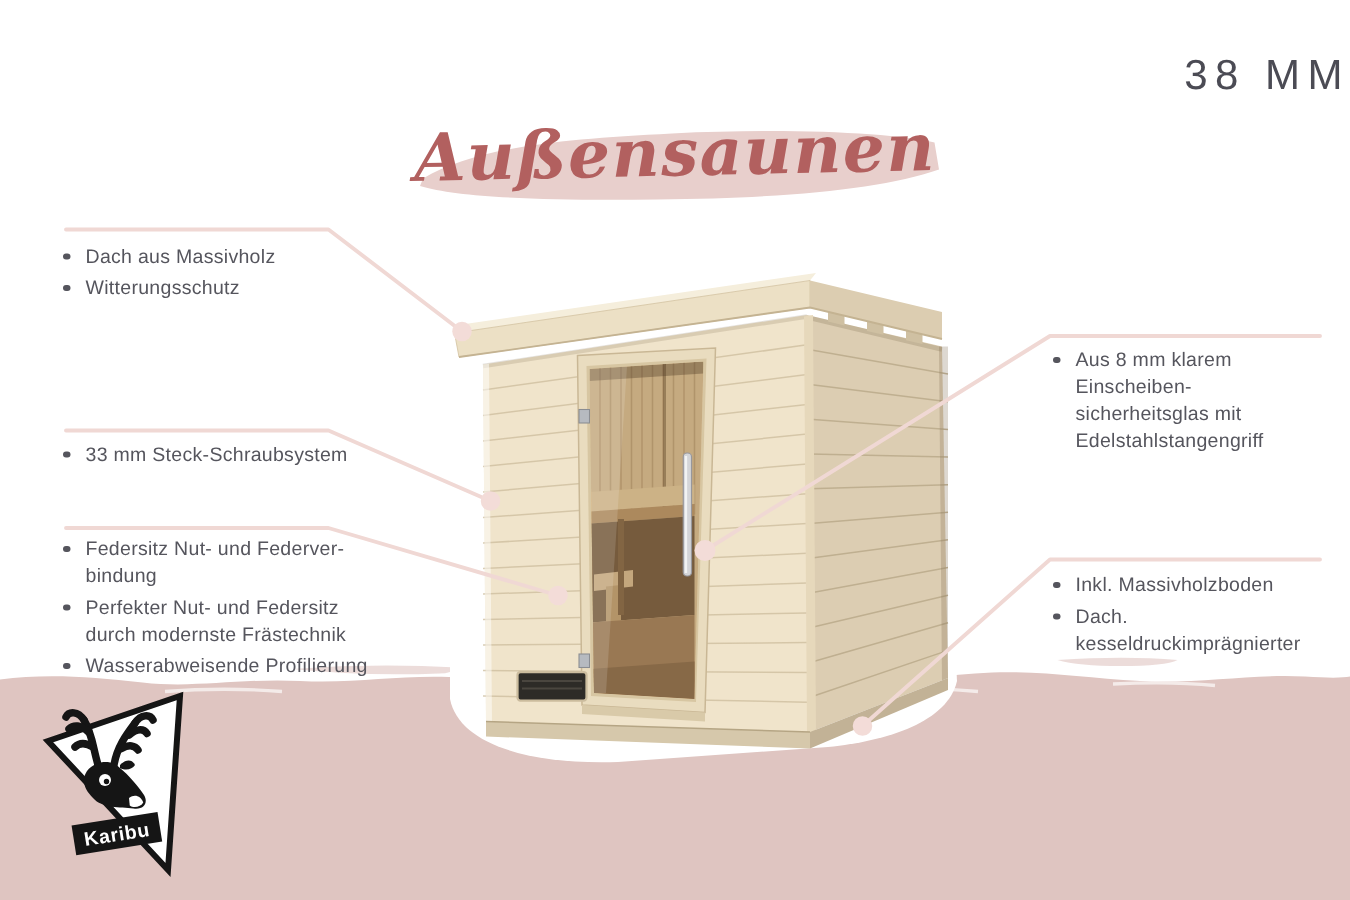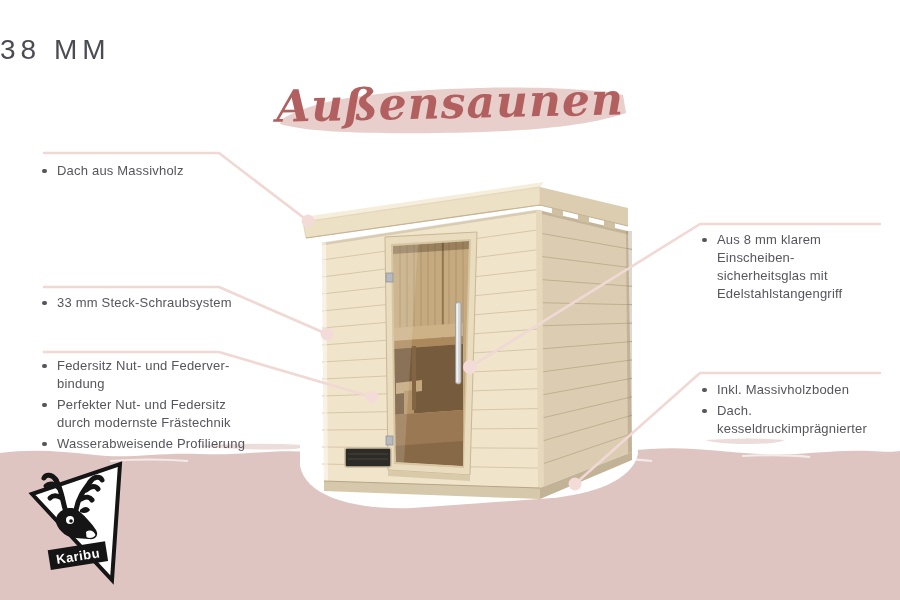--- a/index.html
+++ b/index.html
@@ -22,21 +22,21 @@
 
   .band-layer{left:0;top:0;z-index:1}
   .band{fill:var(--band-pink)}
   .band-streak{fill:var(--band-pink);opacity:.6}
   .band-nick{stroke:#ffffff;stroke-width:2.2;fill:none;opacity:.65}
 
   .brush-layer{left:276px;top:79px;z-index:2}
   .brush{fill:var(--highlight-pink)}
 
   .category-title{
-    left:0;right:0;top:34px;text-align:left;z-index:3;
+    left:0;right:0;top:34px;text-align:right;z-index:3;
     font-size:28px;letter-spacing:5px;color:var(--title-gray);font-weight:400;
   }
   .script-title{
     left:0;right:0;top:77px;text-align:center;z-index:3;
     font-family:"DejaVu Serif",serif;font-style:italic;font-weight:700;
     font-size:44px;color:var(--accent-red);letter-spacing:1px;
     transform:rotate(-1.2deg);
   }
 
   .sauna-layer{left:292px;top:178px;z-index:2}
@@ -218,20 +218,23 @@
     <circle class="anno-dot" cx="327" cy="334" r="6.5"></circle>
     <circle class="anno-dot" cx="372" cy="397" r="6.5"></circle>
     <circle class="anno-dot" cx="470" cy="367" r="7"></circle>
     <circle class="anno-dot" cx="575" cy="484" r="6.5"></circle>
   </svg>
 
   <ul class="callout-list" id="callout-roof">
     <li>
       <span>Dach aus Massivholz</span>
     </li>
+    <li>
+      <span>Witterungsschutz</span>
+    </li>
   </ul>
 
   <ul class="callout-list" id="callout-system">
     <li>
       <span>33 mm Steck-Schraubsystem</span>
     </li>
   </ul>
 
   <ul class="callout-list" id="callout-joints">
     <li>

